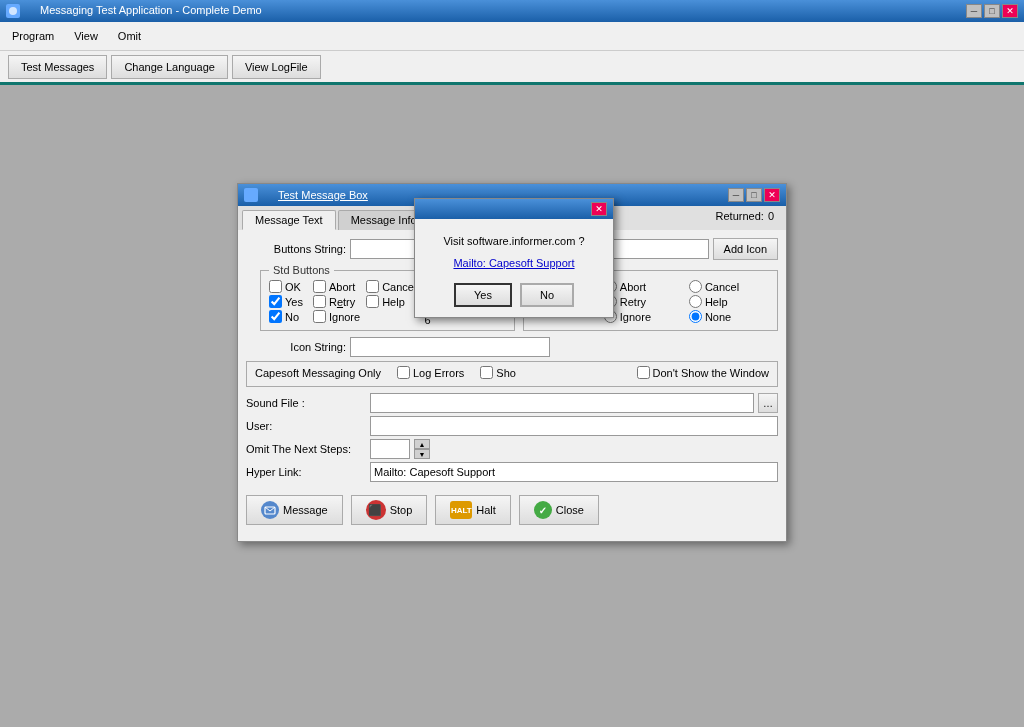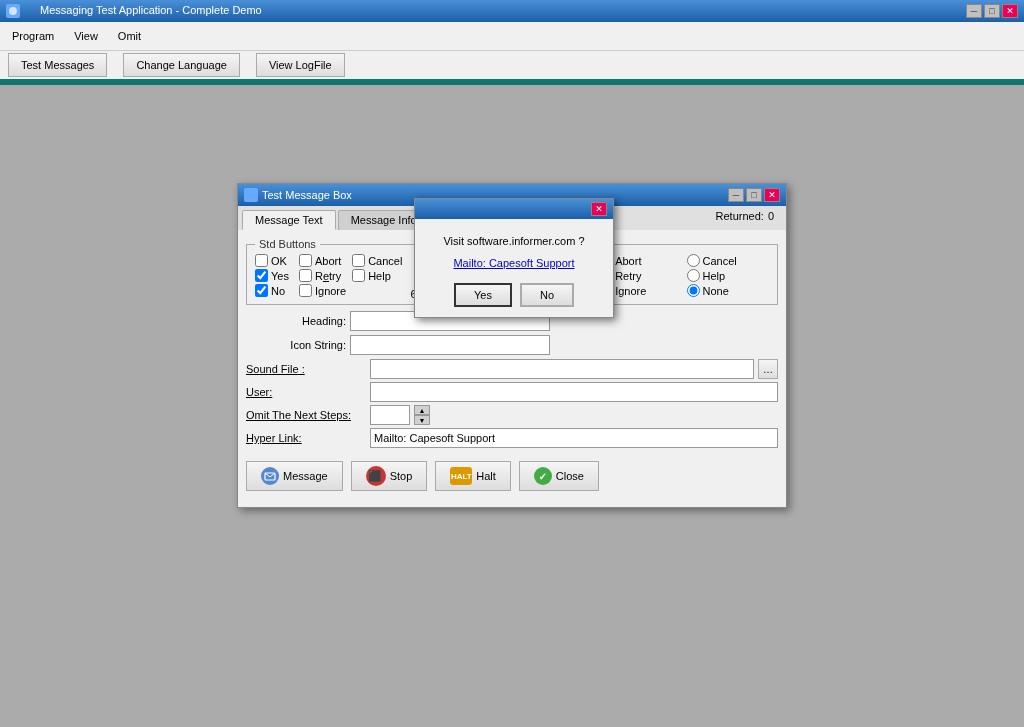--- a/index.html
+++ b/index.html
@@ -63,26 +63,26 @@
     }
     .menu-item {
       padding: 2px 8px;
       cursor: pointer;
       font-size: 11px;
     }
 
     
     .toolbar {
       background: #f0f0f0;
-      border-bottom: 6px solid #0f766e;
+      border-bottom: 3px solid #0f766e;
       height: 34px;
       display: flex;
       align-items: center;
       padding: 0 8px;
-      gap: 16px;
+      gap: 4px;
     }
     .toolbar-btn {
       background: linear-gradient(to bottom, #f5f5f5, #ddd);
       border: 1px solid #aaa;
       padding: 3px 12px;
       cursor: pointer;
       font-size: 11px;
       height: 24px;
     }
 
@@ -107,21 +107,21 @@
     .dialog-title-bar {
       background: linear-gradient(to bottom, #4a90d9, #1a5fa8);
       color: white;
       height: 22px;
       display: flex;
       align-items: center;
       padding: 0 6px;
       justify-content: space-between;
     }
     .dialog-title-left {
-      display: flex; align-items: center; gap: 4px; font-size: 11px;
+      display: flex; align-items: center; gap: 20px; font-size: 11px; text-decoration: underline;
     }
     .dialog-title-icon {
       width: 14px; height: 14px; background: #6af; border-radius: 2px;
     }
     .dialog-controls {
       display: flex; gap: 2px;
     }
     .d-btn {
       width: 16px; height: 14px; background: #c0c0c0; border: 1px solid #888;
       cursor: pointer; display: flex; align-items: center; justify-content: center;
@@ -275,21 +275,20 @@
     .field-row {
       display: flex;
       align-items: center;
       gap: 4px;
       margin-bottom: 3px;
       font-size: 11px;
     }
     .field-label {
       width: 120px;
       flex-shrink: 0;
-      text-decoration: underline;
     }
     .field-input {
       flex: 1;
       height: 20px;
       border: 1px solid #999;
       background: white;
       padding: 0 3px;
       font-size: 11px;
     }
     .browse-btn {
@@ -441,24 +440,29 @@
         <div class="tab">Source Code</div>
       </div>
       <div class="returned-row">
         <span>Returned:</span>
         <span>0</span>
       </div>
     </div>
 
     <div class="dialog-content">
 
+      <div class="form-row">
+        <span class="form-label">Buttons String:</span>
+        <input type="text" class="form-input" value="" style="">
+        <button class="add-icon-btn">Add Icon</button>
+      </div>
 
       <div class="std-default-row">
 
-        <fieldset class="group-box" style="flex:1;">
+        <fieldset class="group-box" style="flex:1;margin-left:14px;">
           <legend>Std Buttons</legend>
           <div style="display:flex; gap:4px; align-items:flex-start;">
             <div style="display:grid; grid-template-columns: auto auto; gap:2px 10px;">
               <div class="cb-item">
                 <input type="checkbox" style="">
                 <span>OK</span>
               </div>
               <div class="cb-item">
                 <input type="checkbox" style="">
                 <span>Abort</span>
@@ -530,30 +534,44 @@
               <span>Ignore</span>
             </div>
             <div class="radio-item">
               <input type="radio" name="default" checked="" style="">
               <span>None</span>
             </div>
           </div>
         </fieldset>
       </div>
 
-      <div class="heading-row">
-        <span class="form-label">Heading:</span>
-        <input type="text" class="form-input" value="" style="width: 200px; flex: 0 0 auto;">
-      </div>
 
       <div class="icon-row">
         <span class="form-label">Icon String:</span>
         <input type="text" class="form-input" value="" style="width: 200px; flex: 0 0 auto;">
       </div>
 
+      <div class="capesoft-section">
+        <div style="display:flex; align-items:center; gap:16px; margin-bottom:3px;">
+          <span style="font-size:11px; font-weight:normal;">Capesoft Messaging Only</span>
+          <div class="cb-item">
+            <input type="checkbox" style="">
+            <span>Log Errors</span>
+          </div>
+          <div class="cb-item">
+            <input type="checkbox" style="">
+            <span>Sho</span>
+          </div>
+          <div style="flex:1;"></div>
+          <div class="cb-item">
+            <input type="checkbox" style="">
+            <span>Don't Show the Window</span>
+          </div>
+        </div>
+      </div>
 
       <div class="field-row">
         <span class="field-label">Sound File :</span>
         <input type="text" class="field-input" value="" style="">
         <button class="browse-btn">…</button>
       </div>
 
       <div class="field-row">
         <span class="field-label">User:</span>
         <input type="text" class="field-input" value="" style="">

